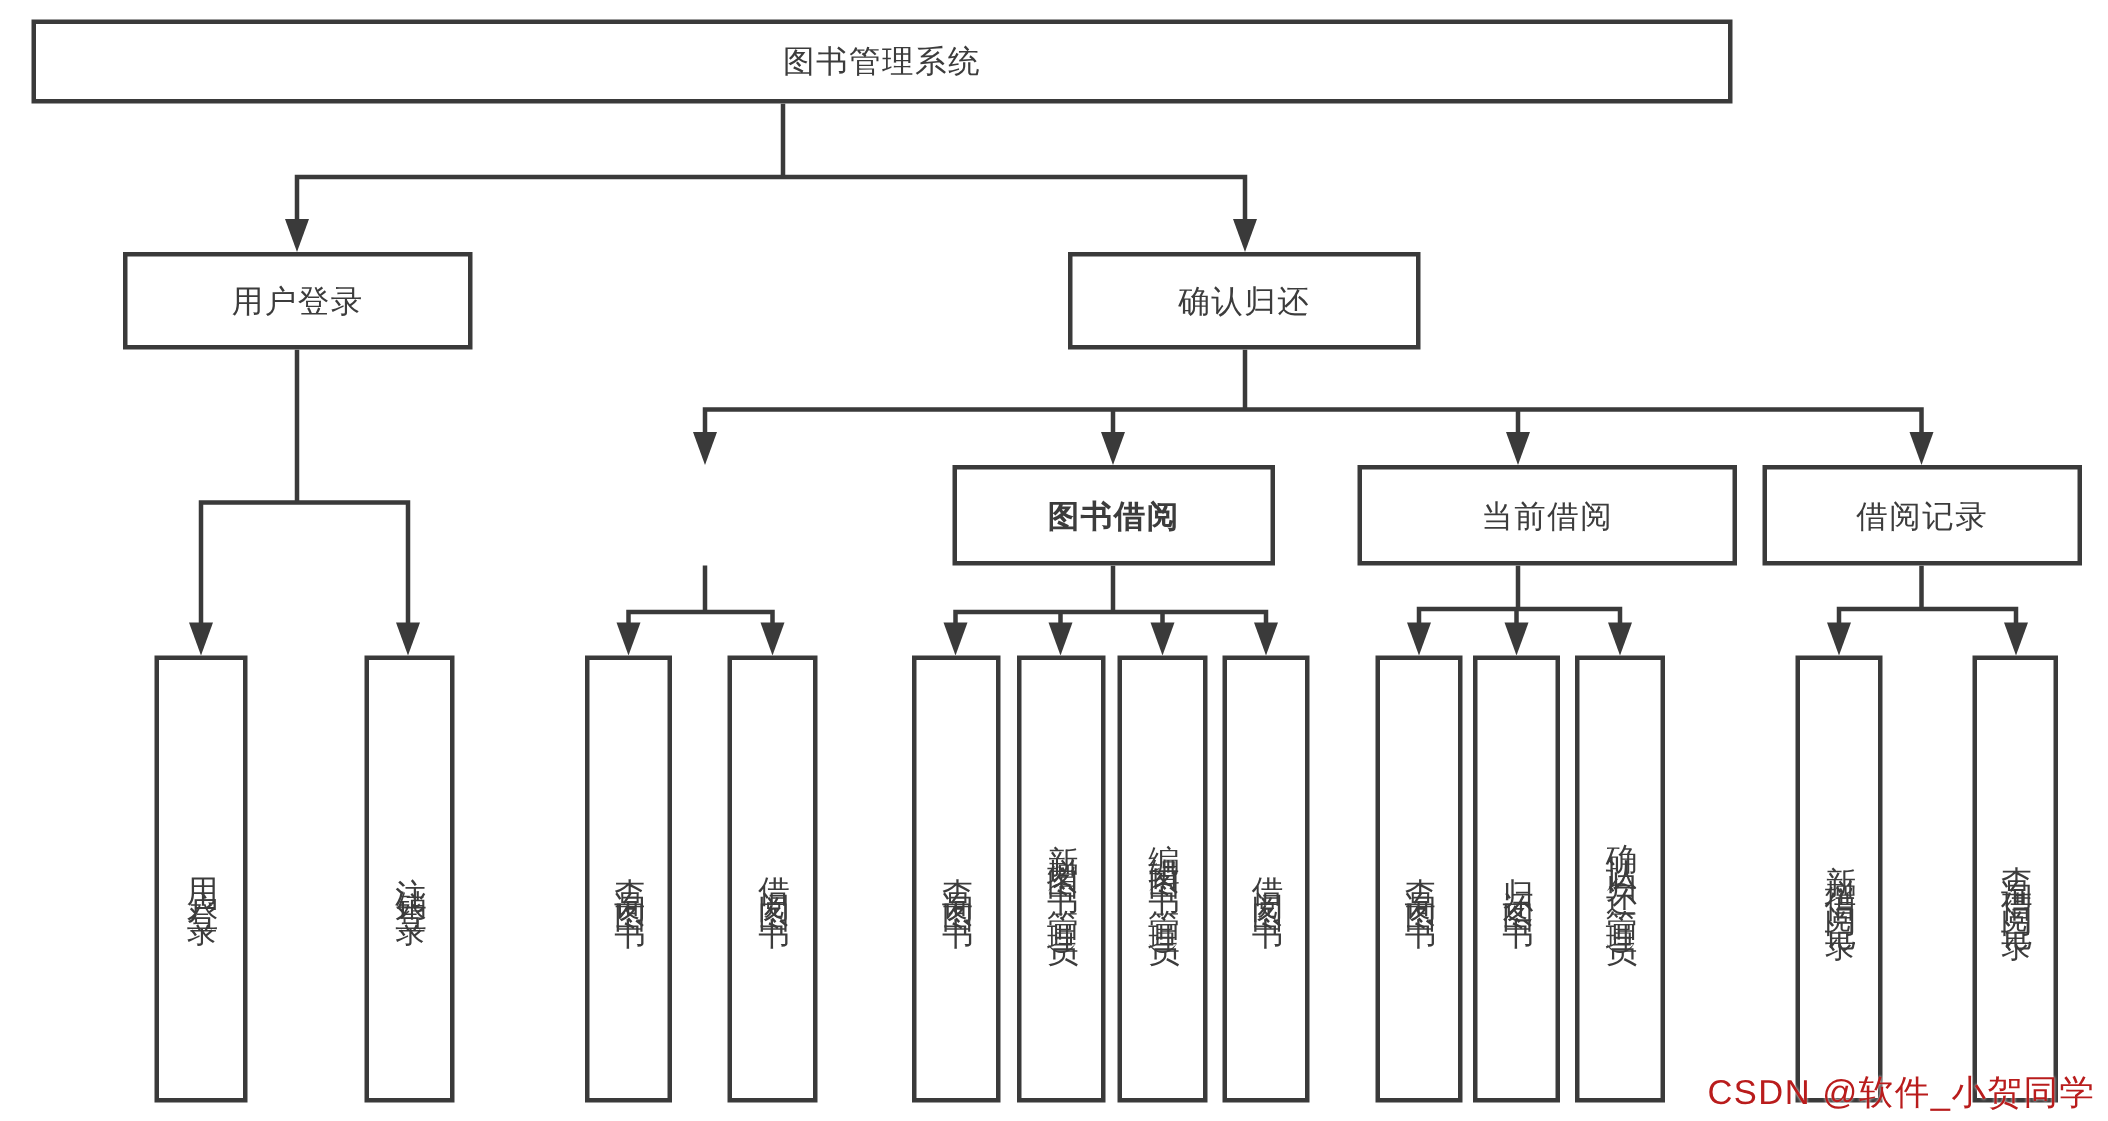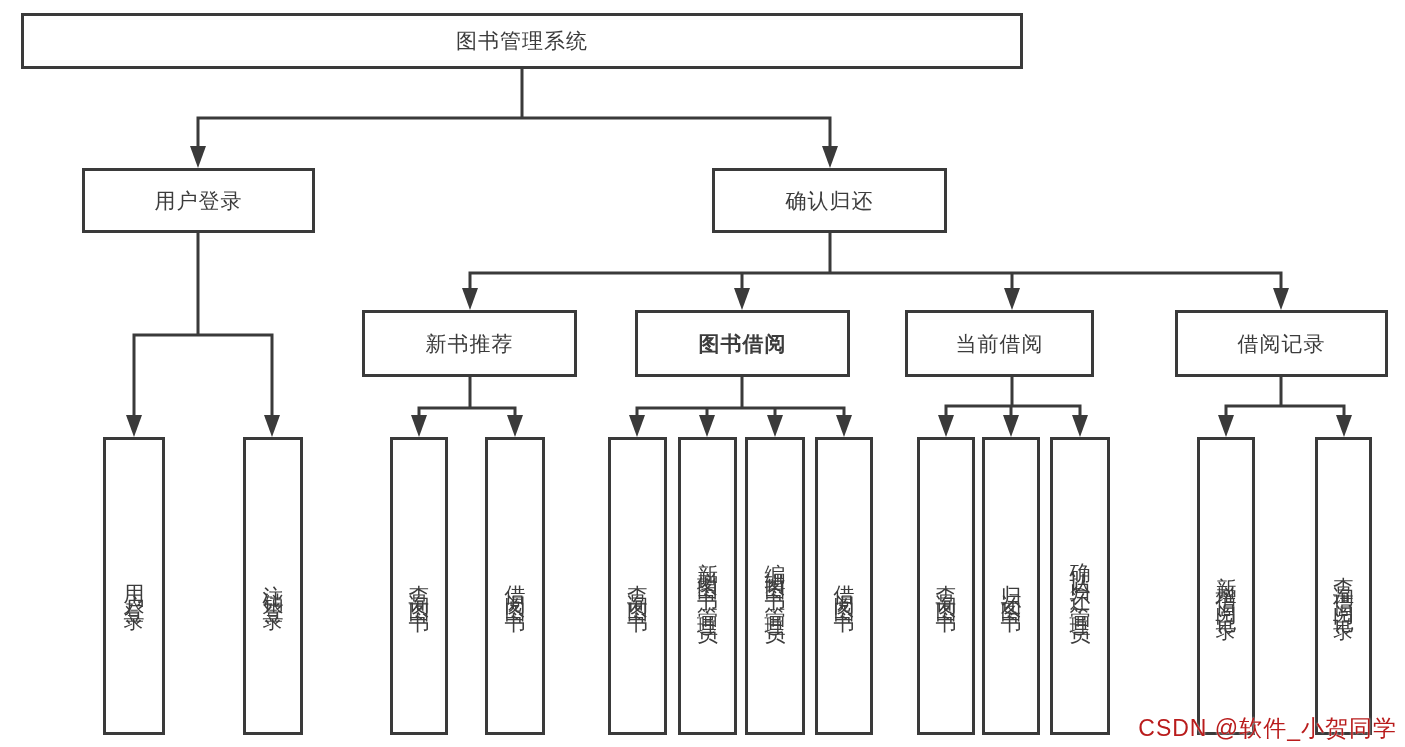--- a/index.html
+++ b/index.html
@@ -101,38 +101,35 @@
       <polygon fill="#3a3a3a" stroke="none" points="1072,415 1088,415 1080,437"></polygon>
     </g>
 
     <g>
       <path d="M1281 377 V406 M1226 419 V406 H1344 V419"></path>
       <polygon fill="#3a3a3a" stroke="none" points="1218,415 1234,415 1226,437"></polygon>
       <polygon fill="#3a3a3a" stroke="none" points="1336,415 1352,415 1344,437"></polygon>
     </g>
   </svg>
 
-  <div class="box" style="left:21px; top:13px; width:1002px; height:56px;">
+  <div class="box" style="left:21px; top:13px; width:1134px; height:56px;">
     <span>图书管理系统</span>
   </div>
 
   <div class="box" style="left:82px; top:168px; width:233px; height:65px;">
     <span>用户登录</span>
   </div>
   <div class="box" style="left:712px; top:168px; width:235px; height:65px;">
     <span>确认归还</span>
   </div>
 
-  <div class="box" style="left:362px; top:310px; width:215px; height:67px;">
-    <span>新书推荐</span>
-  </div>
   <div class="box" style="left:635px; top:310px; width:215px; height:67px;font-weight:bold;">
     <span>图书借阅</span>
   </div>
-  <div class="box" style="left:905px; top:310px; width:189px; height:67px;">
+  <div class="box" style="left:905px; top:310px; width:253px; height:67px;">
     <span>当前借阅</span>
   </div>
   <div class="box" style="left:1175px; top:310px; width:213px; height:67px;">
     <span>借阅记录</span>
   </div>
 
   <div class="box vbox" style="left:103px; top:437px; width:62px; height:298px;">
     <span>用户登录</span>
   </div>
   <div class="box vbox" style="left:243px; top:437px; width:60px; height:298px;">

